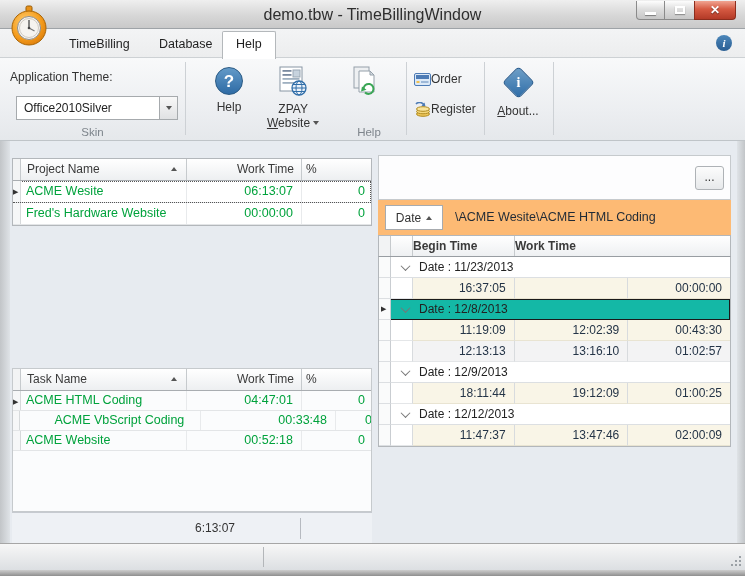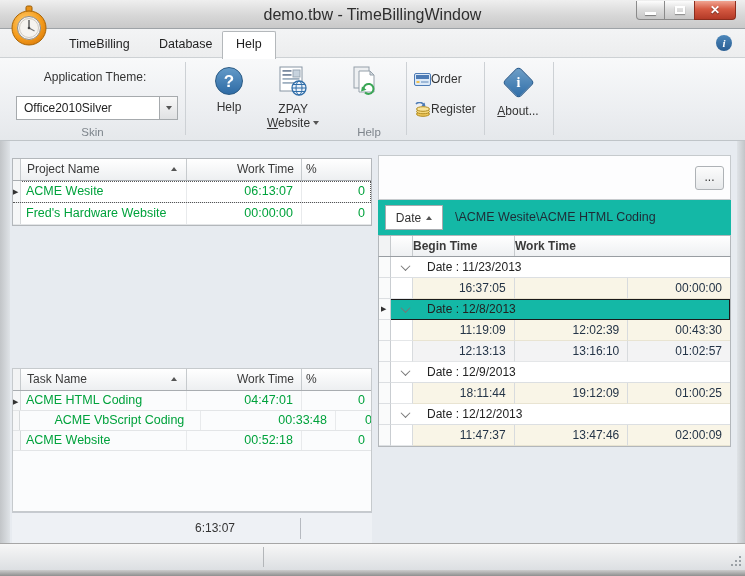--- a/index.html
+++ b/index.html
@@ -37,21 +37,21 @@
   .info-icon { position:absolute; right:13px; top:6px; width:16px; height:16px; border-radius:50%;
     background:linear-gradient(#4c87ba,#2a5e93); color:#fff; text-align:center; line-height:16px;
     font-size:11px; font-weight:bold; font-style:italic; font-family:"Liberation Serif", serif; }
 
   
   .ribbon { position:absolute; top:58px; left:0; right:0; height:83px;
     background:linear-gradient(#f8f9fa,#eceef1 65%,#e5e8eb); border-bottom:1px solid #bfc4c8; }
   .gsep { position:absolute; top:4px; bottom:5px; width:1px; background:#cdd1d5; }
   .glabel { position:absolute; bottom:2px; text-align:center; font-size:11.5px; color:#7d848b; }
 
-  .app-theme-label { position:absolute; left:10px; top:12px; width:170px; text-align:center;
+  .app-theme-label { position:absolute; left:10px; top:12px; width:170px; text-align:left;
     font-size:12px; color:#333; }
   .combo { position:absolute; left:16px; top:38px; width:162px; height:24px; background:#fff;
     border:1px solid #a6aaad; }
   .combo-val { position:absolute; left:7px; top:0; line-height:22px; font-size:12px; color:#222; }
   .combo-drop { position:absolute; right:0; top:0; bottom:0; width:18px; border-left:1px solid #a6aaad;
     background:linear-gradient(#f8f8f8,#e0e1e3); display:flex; align-items:center; justify-content:center; }
   .darr { width:0; height:0; border-left:3.5px solid transparent; border-right:3.5px solid transparent;
     border-top:4.5px solid #555; }
 
   .bigbtn { position:absolute; top:4px; height:74px; display:flex; flex-direction:column;
@@ -108,21 +108,21 @@
   .lf-total { position:absolute; left:48px; width:310px; top:0; line-height:30px; text-align:center;
     font-size:12px; color:#333; }
   .lf-div { position:absolute; left:288px; top:5px; width:1px; height:21px; background:#b6bac0; }
 
   
   .toolbar { position:absolute; left:378px; top:155px; width:353px; height:45px;
     background:#fdfdfe; border:1px solid #c6cacd; }
   .more-btn { position:absolute; right:6px; top:10px; width:29px; height:24px;
     background:linear-gradient(#fcfcfc,#e7e9eb); border:1px solid #aeb2b6; border-radius:3px;
     font-size:12px; color:#333; text-align:center; line-height:20px; }
-  .groupby { position:absolute; left:378px; top:200px; width:353px; height:35px; background:#14b8a6; }
+  .groupby { position:absolute; left:378px; top:200px; width:353px; height:35px; background:#fdba74; }
   .date-chip { position:absolute; left:7px; top:5px; width:58px; height:25px; background:#fff;
     border:1px solid #a7abaf; display:flex; align-items:center; justify-content:center; gap:5px;
     font-size:12px; color:#333; }
   .uarr { width:0; height:0; border-left:3.5px solid transparent; border-right:3.5px solid transparent;
     border-bottom:4.5px solid #555; }
   .gb-path { position:absolute; left:77px; top:0; line-height:35px; font-size:12.5px; color:#1f2a36; }
 
   .dgrid-header { position:absolute; left:378px; top:235px; width:353px; height:22px; display:flex;
     background:linear-gradient(#ffffff,#eef0f2); border:1px solid #b3b7bb; border-bottom:1px solid #989da2;
     font-size:12px; color:#3a3a3a; }
@@ -137,21 +137,21 @@
     border-right:1px solid #b3b7bb; border-bottom:1px solid #b3b7bb; background:#fff; }
   .drow { display:flex; height:21px; font-size:12px; color:#243447; position:relative; }
   .d-ind { width:12px; background:#fafbfb; border-right:1px solid #c9cdd1; border-bottom:1px solid #dcdfe2; position:relative; }
   .d-ind .tri { line-height:20px; left:2px; }
   .group-cell { flex:1; display:flex; align-items:center; background:#fff;
     border-bottom:1px solid #dcdfe2; color:#222; }
   .drow.gsel .group-cell { background:#14b8a6; }
   .drow.gsel { outline:1.5px solid #1a1a1a; outline-offset:-1.5px; z-index:3; }
   .chev { width:7px; height:7px; border-right:1.6px solid #777; border-bottom:1.6px solid #777;
     transform:rotate(45deg) translate(-1px,-1px); margin-left:11px; }
-  .gtext { margin-left:18px; }
+  .gtext { margin-left:10px; }
   .d-exp { width:22px; background:#fff; border-right:1px solid #d8dbde; border-bottom:1px solid #e4e6e8; }
   .d-cell { line-height:20px; text-align:right; padding-right:8px; border-right:1px solid #d8dbde;
     border-bottom:1px solid #e4e6e8; }
   .d-begin { width:102px; } .d-end { width:114px; } .d-work { width:102px; border-right:none; }
   .rcream .d-cell { background:#f9f5e7; border-bottom:1px solid #e9e4d2; }
   .ralt .d-cell { background:#f3f3f4; }
 
   
   .statusbar { position:absolute; left:0; right:0; bottom:6px; height:27px;
     background:linear-gradient(#f7f7f7,#dcdfe2); border-top:1px solid #a6a6a6; }

